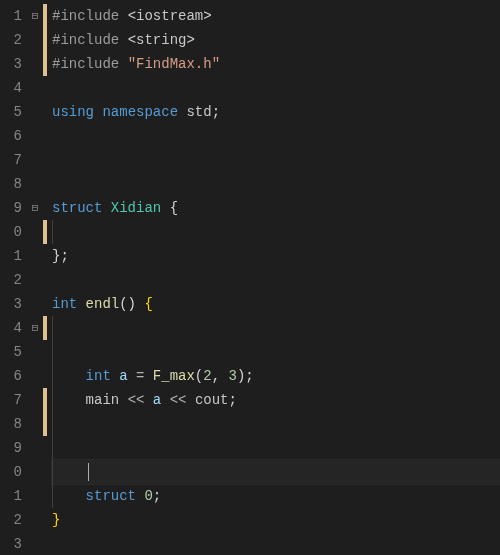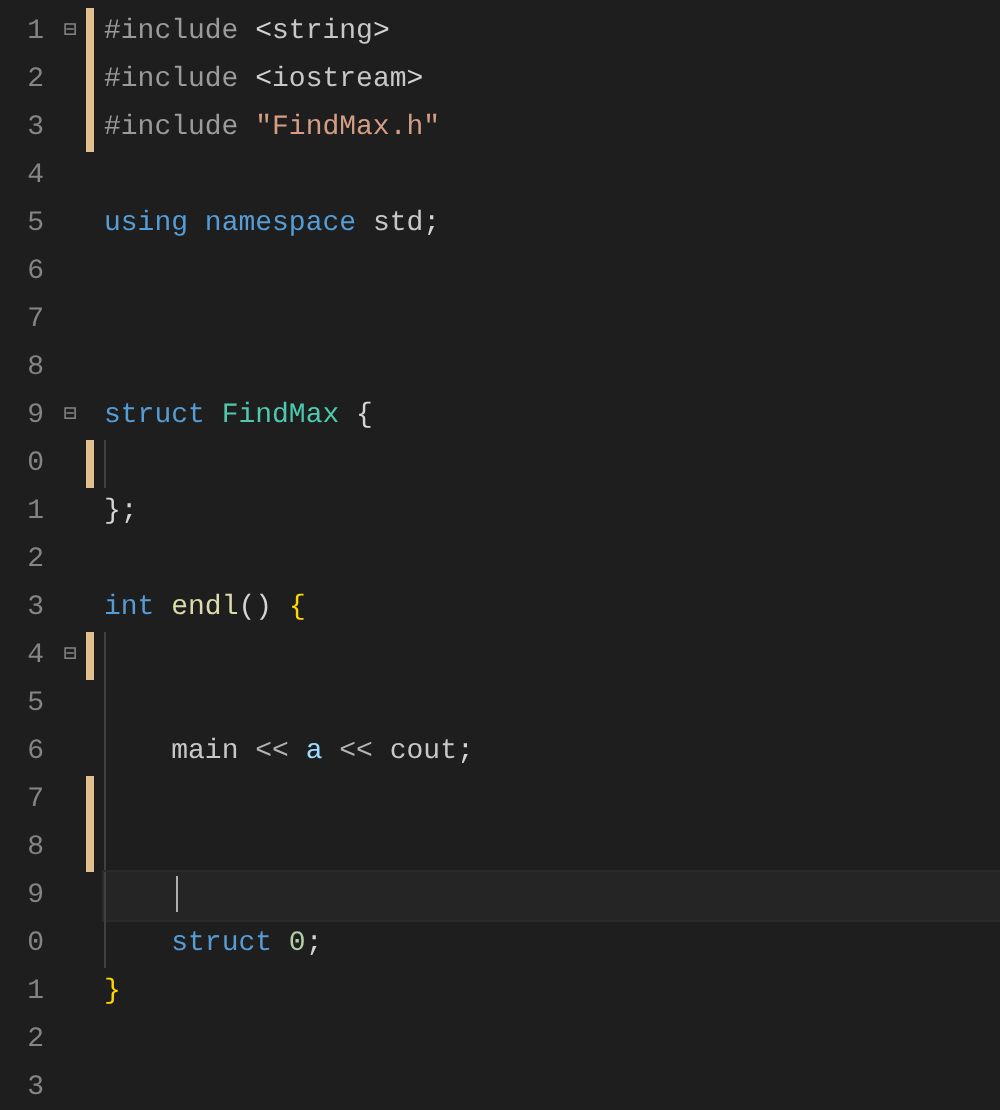--- a/index.html
+++ b/index.html
@@ -175,34 +175,35 @@
       <div class="diff-mark"></div>
     </div>
   <div></div>
     <div></div>
     <div></div>
     <div></div>
     <div></div>
 </div>
 
 <div class="codearea">
+  <div class="line"><span class="pp">#include </span><span class="pun">&lt;</span><span class="obj">iostream</span><span class="pun">&gt;</span></div>
   <div class="line"><span class="pp">#include </span><span class="pun">&lt;</span><span class="obj">string</span><span class="pun">&gt;</span></div>
-  <div class="line"><span class="pp">#include </span><span class="pun">&lt;</span><span class="obj">iostream</span><span class="pun">&gt;</span></div>
   <div class="line"><span class="pp">#include </span><span class="str">"FindMax.h"</span></div>
   <div class="line"></div>
   <div class="line"><span class="kw">using </span><span class="kw">namespace </span><span class="obj">std</span><span class="pun">;</span></div>
   <div class="line"></div>
   <div class="line"></div>
   <div class="line"></div>
-  <div class="line"><span class="kw">struct </span><span class="type">FindMax </span><span class="pun">{</span></div>
+  <div class="line"><span class="kw">struct </span><span class="type">Xidian </span><span class="pun">{</span></div>
   <div class="line"><span class="indent-guide" style="left:0px"></span></div>
   <div class="line"><span class="pun">}</span><span class="pun">;</span></div>
   <div class="line"></div>
   <div class="line"><span class="kw">int </span><span class="fn">endl</span><span class="pun">() </span><span class="brace">{</span></div>
   <div class="line"><span class="indent-guide" style="left:0px"></span></div>
   <div class="line"><span class="indent-guide" style="left:0px"></span></div>
+  <div class="line"><span class="indent-guide" style="left:0px"></span>    <span class="kw">int </span><span class="var">a </span><span class="op">= </span><span class="fn">F_max</span><span class="pun">(</span><span class="num">2</span><span class="pun">, </span><span class="num">3</span><span class="pun">)</span><span class="pun">;</span></div>
   <div class="line"><span class="indent-guide" style="left:0px"></span>    <span class="obj">main </span><span class="op">&lt;&lt; </span><span class="var">a </span><span class="op">&lt;&lt; </span><span class="obj">cout</span><span class="pun">;</span></div>
   <div class="line"><span class="indent-guide" style="left:0px"></span></div>
   <div class="line"><span class="indent-guide" style="left:0px"></span></div>
   <div class="line current-line"><span class="indent-guide" style="left:0px"></span>    <span class="cursor"></span></div>
   <div class="line"><span class="indent-guide" style="left:0px"></span>    <span class="kw">struct </span><span class="num">0</span><span class="pun">;</span></div>
   <div class="line"><span class="brace">}</span></div>
 </div>
 
 </body></html>

